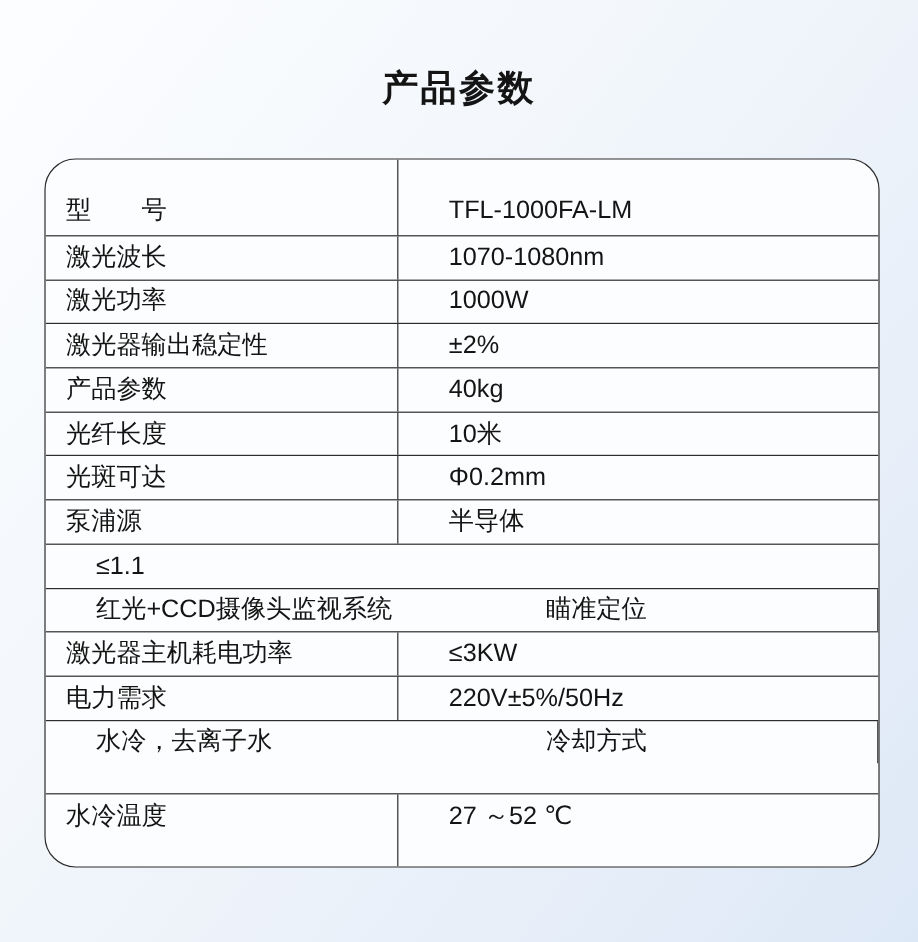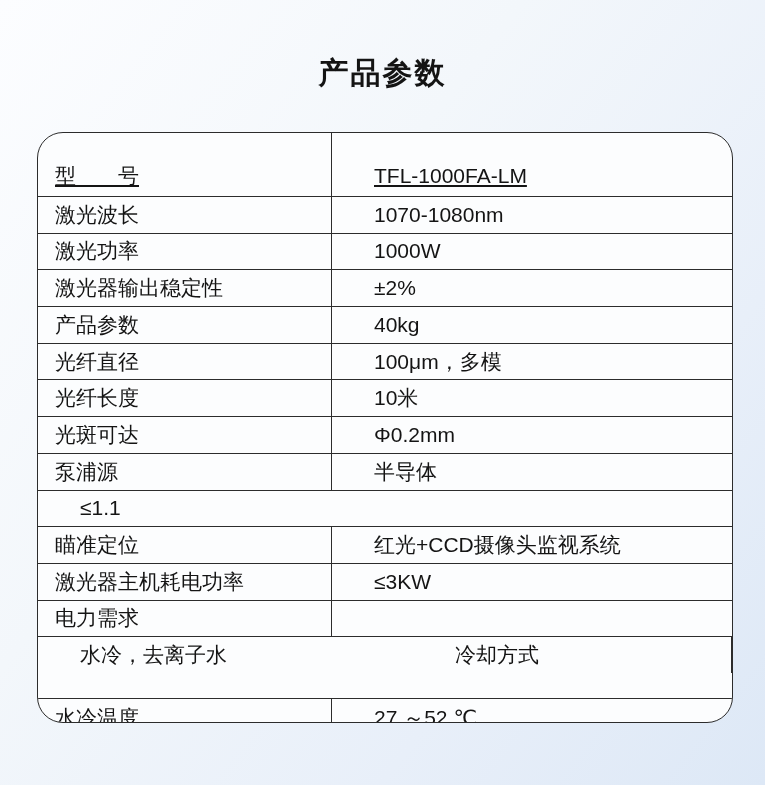--- a/index.html
+++ b/index.html
@@ -75,21 +75,20 @@
     padding-left: 17px;
     border-right: 1px solid var(--border, #2c2c2c);
   }
   .cell.value {
     flex: 1 1 auto;
     padding-left: 42px;
   }
   .row.first .cell {
     align-items: flex-end;
     padding-bottom: 8px;
-    text-decoration: underline;
   }
   .row.last .cell {
     align-items: flex-start;
     padding-top: 7px;
   }
 </style>
 </head>
 <body>
 
 <h1 class="page-title">产品参数</h1>
@@ -113,24 +112,20 @@
   <div class="row">
     <div class="cell label">激光器输出稳定性</div>
     <div class="cell value">±2%</div>
   </div>
 
   <div class="row">
     <div class="cell label">产品参数</div>
     <div class="cell value">40kg</div>
   </div>
 
-  <div class="row">
-    <div class="cell label">光纤直径</div>
-    <div class="cell value">100μm，多模</div>
-  </div>
 
   <div class="row">
     <div class="cell label">光纤长度</div>
     <div class="cell value">10米</div>
   </div>
 
   <div class="row">
     <div class="cell label">光斑可达</div>
     <div class="cell value">Φ0.2mm</div>
   </div>
@@ -138,31 +133,32 @@
   <div class="row">
     <div class="cell label">泵浦源</div>
     <div class="cell value">半导体</div>
   </div>
 
   <div class="row">
     <div class="cell value">≤1.1</div>
   </div>
 
   <div class="row">
+    <div class="cell value">红光+CCD摄像头监视系统</div>
     <div class="cell label">瞄准定位</div>
-    <div class="cell value">红光+CCD摄像头监视系统</div>
   </div>
 
   <div class="row">
     <div class="cell label">激光器主机耗电功率</div>
     <div class="cell value">≤3KW</div>
   </div>
 
   <div class="row">
     <div class="cell label">电力需求</div>
+    <div class="cell value">220V±5%/50Hz</div>
   </div>
 
   <div class="row">
     <div class="cell value">水冷，去离子水</div>
     <div class="cell label">冷却方式</div>
   </div>
 
   <div class="row last">
     <div class="cell label">水冷温度</div>
     <div class="cell value">27 ～52 ℃</div>

